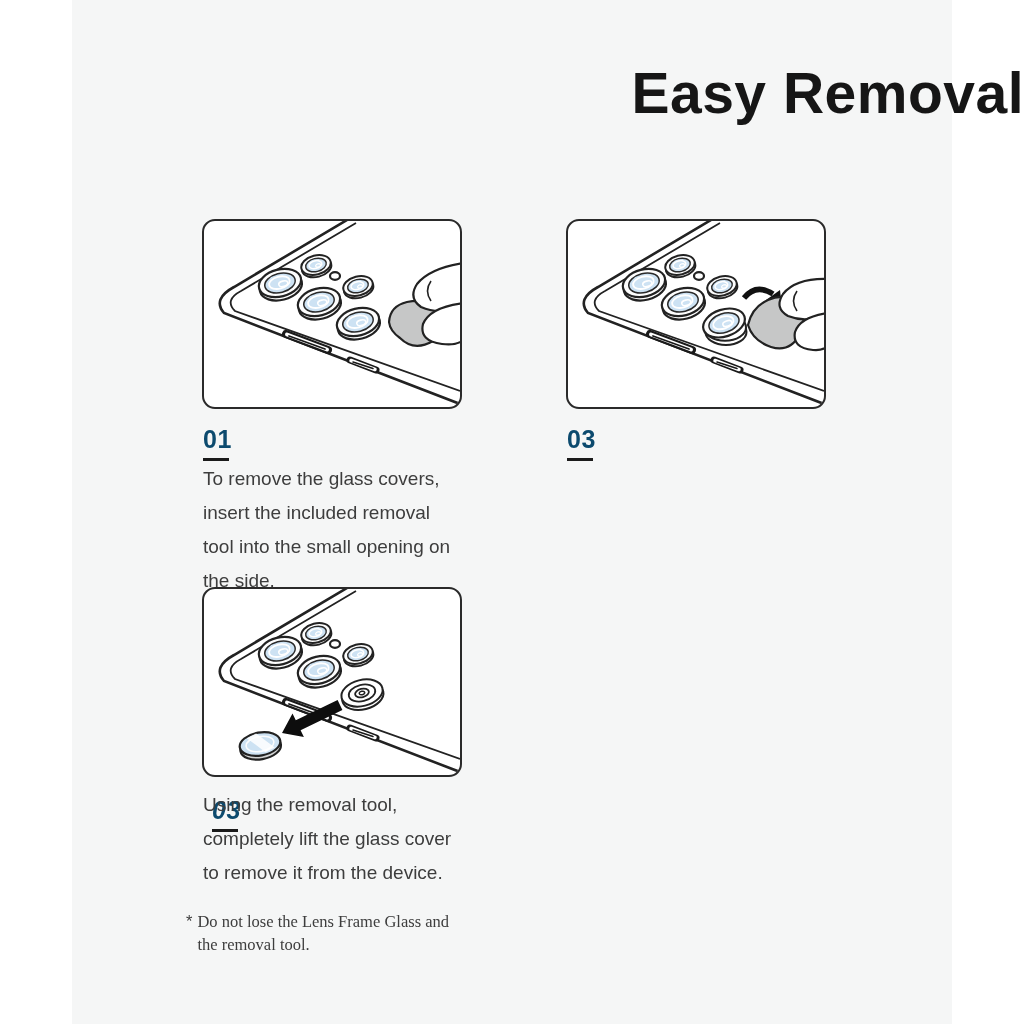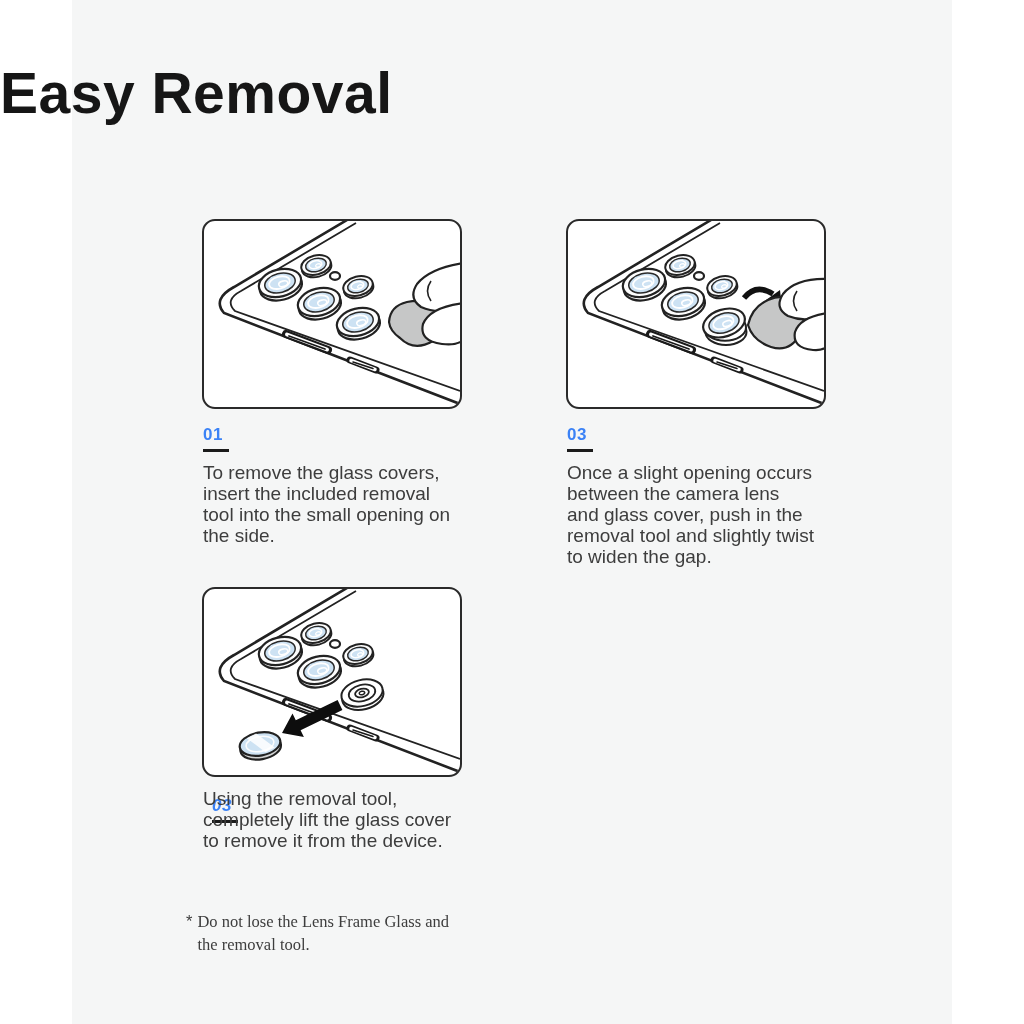--- a/index.html
+++ b/index.html
@@ -9,51 +9,51 @@
     background:#ffffff;
     overflow:hidden;
     font-family:"Liberation Sans", sans-serif;
   }
   .canvas{
     position:absolute;left:72px;top:0;width:880px;height:1024px;
     background:#f5f6f6;
   }
   .title{
     position:absolute;left:0;top:60px;width:1024px;
-    text-align:left;
+    text-align:right;
     font-size:57px;font-weight:700;color:#161616;
     letter-spacing:0.5px;
   }
   .panel{
     position:absolute;
     width:256px;height:186px;
     background:#ffffff;
     border:2.5px solid #2a2a2a;
     border-radius:13px;
     overflow:hidden;
   }
   .panel svg{display:block;width:256px;height:186px;}
   #panel-1{left:202px;top:219px;}
   #panel-2{left:566px;top:219px;}
   #panel-3{left:202px;top:587px;}
   .step-number{
     position:absolute;
-    font-size:17px;font-weight:700;color:#3b82f6;
+    font-size:25px;font-weight:700;color:#0c4a6e;
     letter-spacing:0.5px;
   }
   .step-number::after{
     content:"";display:block;
     width:26px;height:3px;background:#1b1b1b;margin-top:4px;
   }
   #num-1{left:203px;top:425px;}
   #num-2{left:567px;top:425px;}
   #num-3{left:212px;top:796px;font-style:italic;}
   .step-text{
     position:absolute;
-    font-size:19px;line-height:21px;color:#3d3d3d;
+    font-size:19px;line-height:34px;color:#3d3d3d;
     white-space:pre-line;
   }
   #text-1{left:203px;top:462px;width:280px;}
   #text-2{left:567px;top:462px;width:310px;}
   #text-3{left:203px;top:788px;width:280px;}
   .footnote{
     position:absolute;left:186px;top:910px;width:310px;
     display:flex;gap:5px;
     font-size:16.5px;line-height:23px;color:#3d3d3d;
   }
@@ -162,25 +162,20 @@
     </svg>
   </div>
 
   <div class="step-number" id="num-1">01</div>
   <div class="step-text" id="text-1">To remove the glass covers,
 insert the included removal
 tool into the small opening on
 the side.</div>
 
   <div class="step-number" id="num-2">03</div>
-  <div class="step-text" id="text-2">Once a slight opening occurs
-between the camera lens
-and glass cover, push in the
-removal tool and slightly twist
-to widen the gap.</div>
 
   <div class="step-number" id="num-3">03</div>
   <div class="step-text" id="text-3">Using the removal tool,
 completely lift the glass cover
 to remove it from the device.</div>
 
   <div class="footnote">
     <span class="marker">*</span>
     <span class="fn-text">Do not lose the Lens Frame Glass and
 the removal tool.</span>

